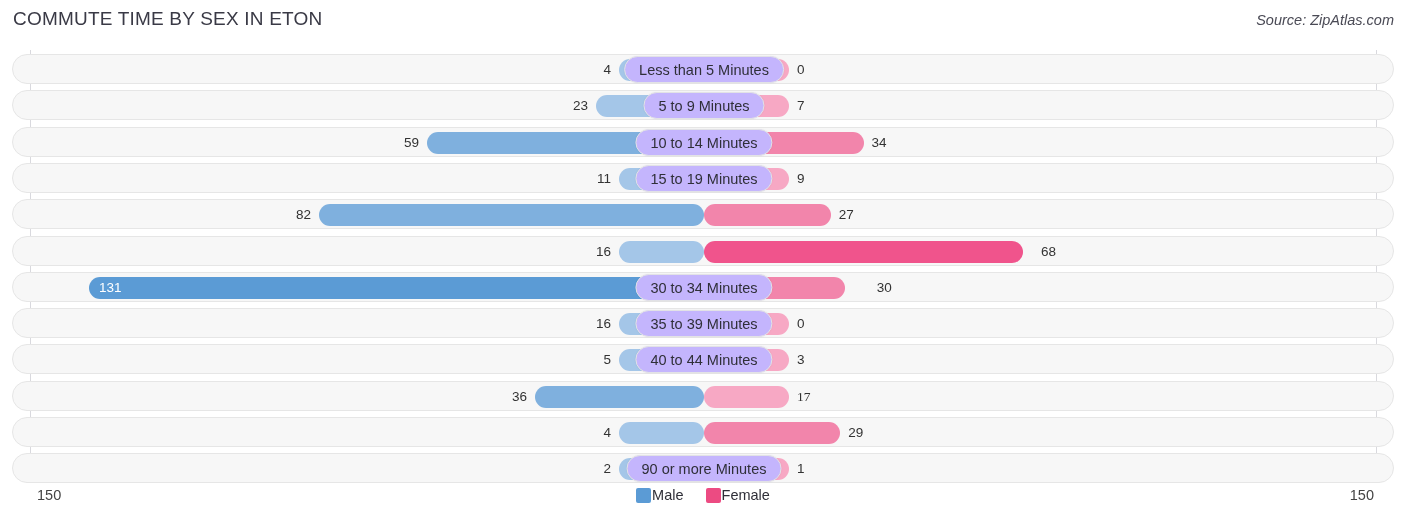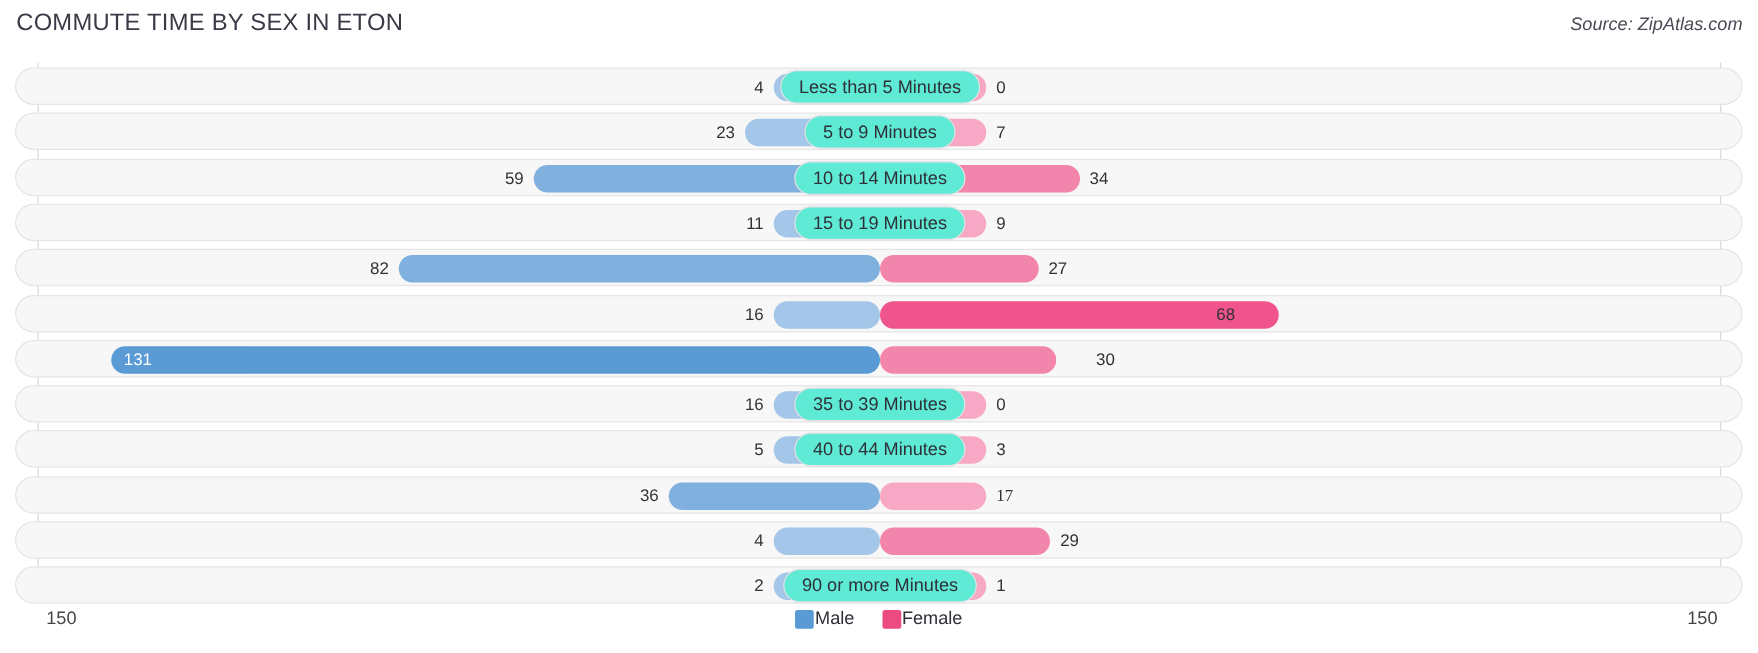--- a/index.html
+++ b/index.html
@@ -50,21 +50,21 @@
   .val{
     position:absolute;top:4px;height:22px;line-height:22px;
     font-size:13.5px;color:#333;white-space:nowrap;
   }
   .val-left{text-align:right;}
   .val-right{text-align:left;}
   .val-inside{color:#ffffff;}
 
   .cat-pill{
     position:absolute;top:1px;height:27px;line-height:27px;
-    background:#5eead4;
+    background:#c4b5fd;
     border:1px solid #e2e2e6;
     border-radius:14px;
     font-size:14.5px;color:#2f2f38;
     text-align:left;white-space:nowrap;
     padding:0 14px;
     box-sizing:border-box;
     transform:translateX(-50%);
     box-shadow:0 0 2px rgba(0,0,0,.05);
   }
 
@@ -134,29 +134,30 @@
             <div class="bar bar-female" style="left: 691px; width: 126.756px; background: rgb(242, 133, 171);"></div>
             <div class="val val-left" style="left: 240.038px; width: 58px;">82</div>
             <div class="val val-right" style="left: 825.756px; width: 70px;">27</div>
           </div>
         </div>
         <div class="row" style="top: 185.5px;">
           <div class="row-inner">
             <div class="bar bar-male" style="left: 606px; width: 85px; background: rgb(164, 198, 232);"></div>
             <div class="bar bar-female" style="left: 691px; width: 319.237px; background: rgb(240, 84, 140);"></div>
             <div class="val val-left" style="left: 540px; width: 58px;">16</div>
-            <div class="val val-right" style="left: 960px; width: 70px;">68</div>
+            <div class="val val-right" style="left: 1028px; width: 70px;">68</div>
           </div>
         </div>
         <div class="row" style="top: 221.8px;">
           <div class="row-inner">
             <div class="bar bar-male" style="left: 76px; width: 615px; background: rgb(91, 155, 213);"></div>
             <div class="bar bar-female" style="left: 691px; width: 140.84px; background: rgb(242, 133, 171);"></div>
             <div class="val val-left val-inside" style="left: 86px; width: 60px; text-align: left;">131</div>
             <div class="val val-right" style="left: 839.84px; width: 70px; margin-left: 24px;">30</div>
+            <div class="cat-pill" style="left: 691px;">30 to 34 Minutes</div>
           </div>
         </div>
         <div class="row" style="top: 258.1px;">
           <div class="row-inner">
             <div class="bar bar-male" style="left: 606px; width: 85px; background: rgb(164, 198, 232);"></div>
             <div class="bar bar-female" style="left: 691px; width: 85px; background: rgb(247, 168, 196);"></div>
             <div class="val val-left" style="left: 540px; width: 58px;">16</div>
             <div class="val val-right" style="left: 784px; width: 70px;">0</div>
             <div class="cat-pill" style="left: 691px;">35 to 39 Minutes</div>
           </div>

